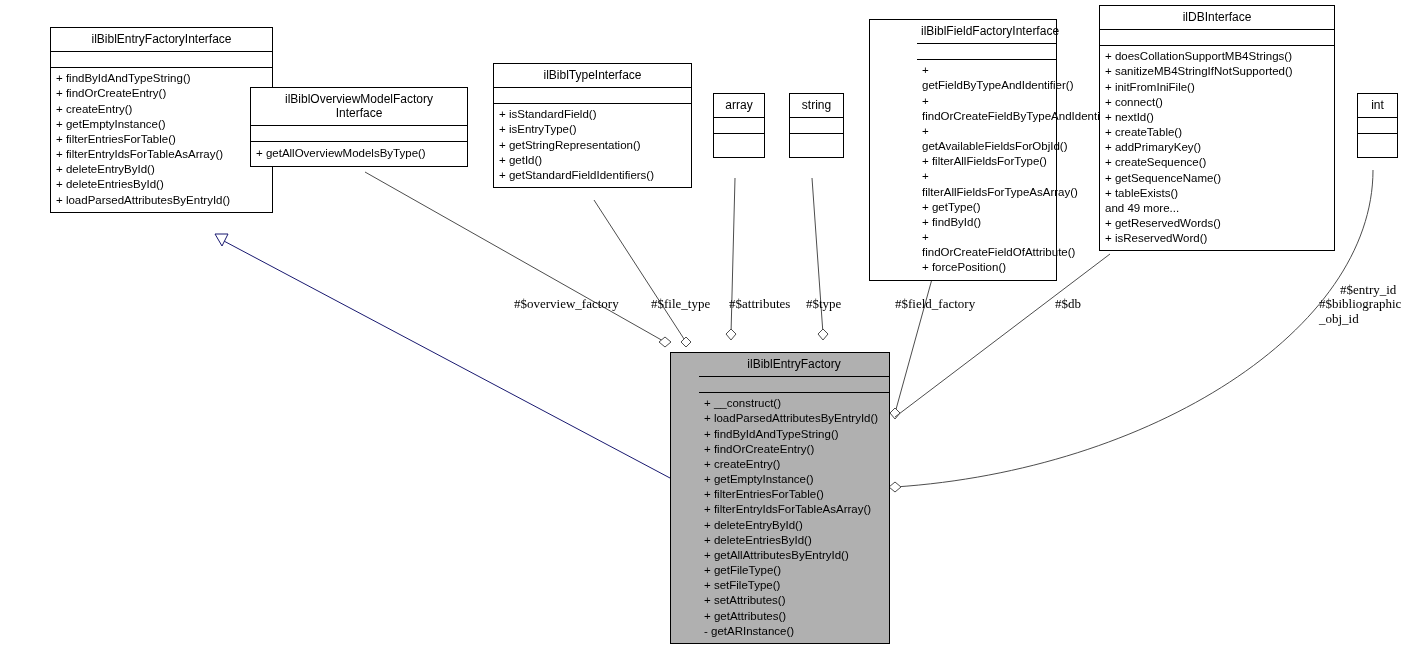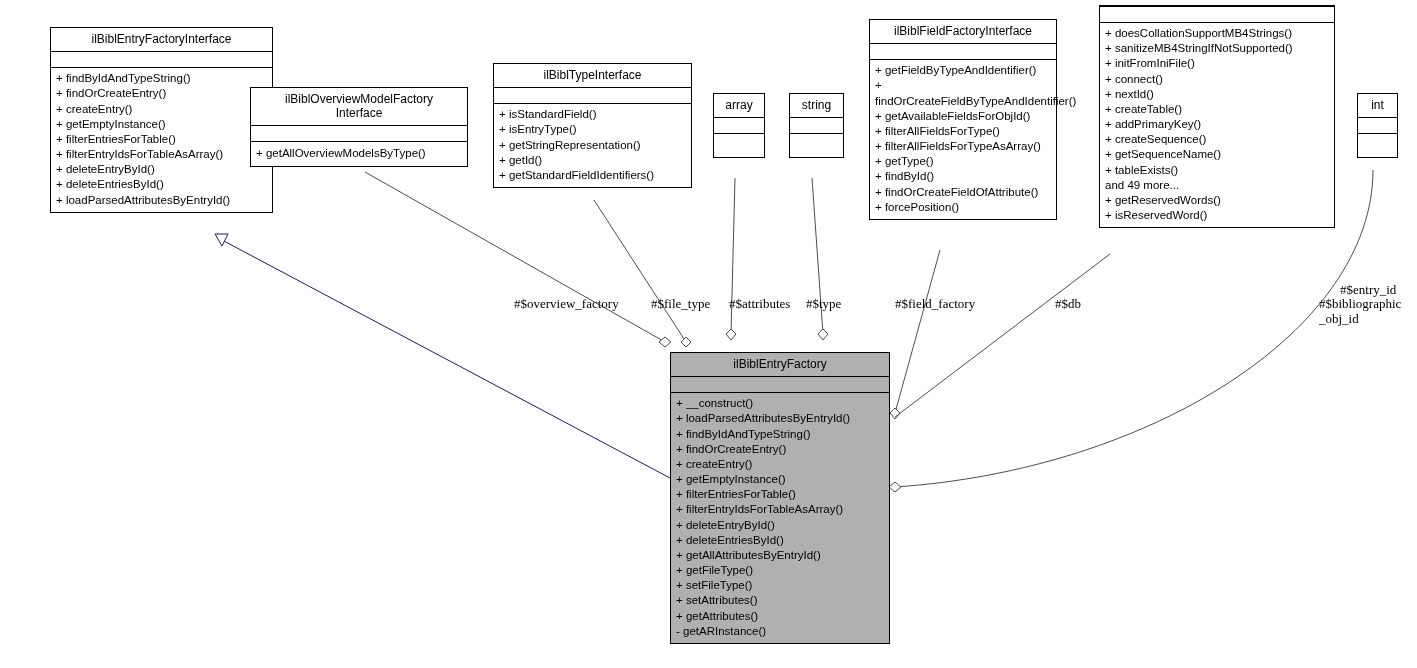--- a/index.html
+++ b/index.html
@@ -67,24 +67,24 @@
     font-family: Liberation Serif, serif;
     white-space: pre;
     line-height: 1.15;
   }
   
   #box-entryfactoryinterface { left: 5px;   top: 27px;  width: 223px; margin-left: 45px; }
   #box-overviewmodelfactory  { left: 250px; top: 87px;  width: 218px; }
   #box-typeinterface         { left: 493px; top: 63px;  width: 199px; }
   #box-array                 { left: 713px; top: 93px;  width: 52px;  }
   #box-string                { left: 789px; top: 93px;  width: 55px;  }
-  #box-fieldfactoryinterface { left: 869px; top: 19px;  width: 188px; }
+  #box-fieldfactoryinterface { left: 869px; top: 19px;  width: 188px; padding-left: 47px; }
   #box-dbinterface           { left: 1099px;top: 5px;   width: 236px; }
   #box-int                   { left: 1357px;top: 93px;  width: 41px;  }
-  #box-entryfactory          { left: 670px; top: 352px; width: 220px; }
+  #box-entryfactory          { left: 670px; top: 352px; width: 220px; padding-left: 28px; }
 </style>
 </head>
 <body>
 
 <div id="canvas">
 
   <svg class="edges" xmlns="http://www.w3.org/2000/svg">
 
     <path d="M 222,240 L 670,478" stroke="#191970" fill="none" stroke-width="1"></path>
     <polygon points="215,234 228,234 222,246" fill="#ffffff" stroke="#191970" stroke-width="1"></polygon>
@@ -181,20 +181,21 @@
       <div>+ filterAllFieldsForType()</div>
       <div>+ filterAllFieldsForTypeAsArray()</div>
       <div>+ getType()</div>
       <div>+ findById()</div>
       <div>+ findOrCreateFieldOfAttribute()</div>
       <div>+ forcePosition()</div>
     </div>
   </div>
 
   <div class="uml" id="box-dbinterface">
+    <div class="title">ilDBInterface</div>
     <div class="sep"></div>
     <div class="attrs emptybox"></div>
     <div class="sep"></div>
     <div class="ops">
       <div>+ doesCollationSupportMB4Strings()</div>
       <div>+ sanitizeMB4StringIfNotSupported()</div>
       <div>+ initFromIniFile()</div>
       <div>+ connect()</div>
       <div>+ nextId()</div>
       <div>+ createTable()</div>

